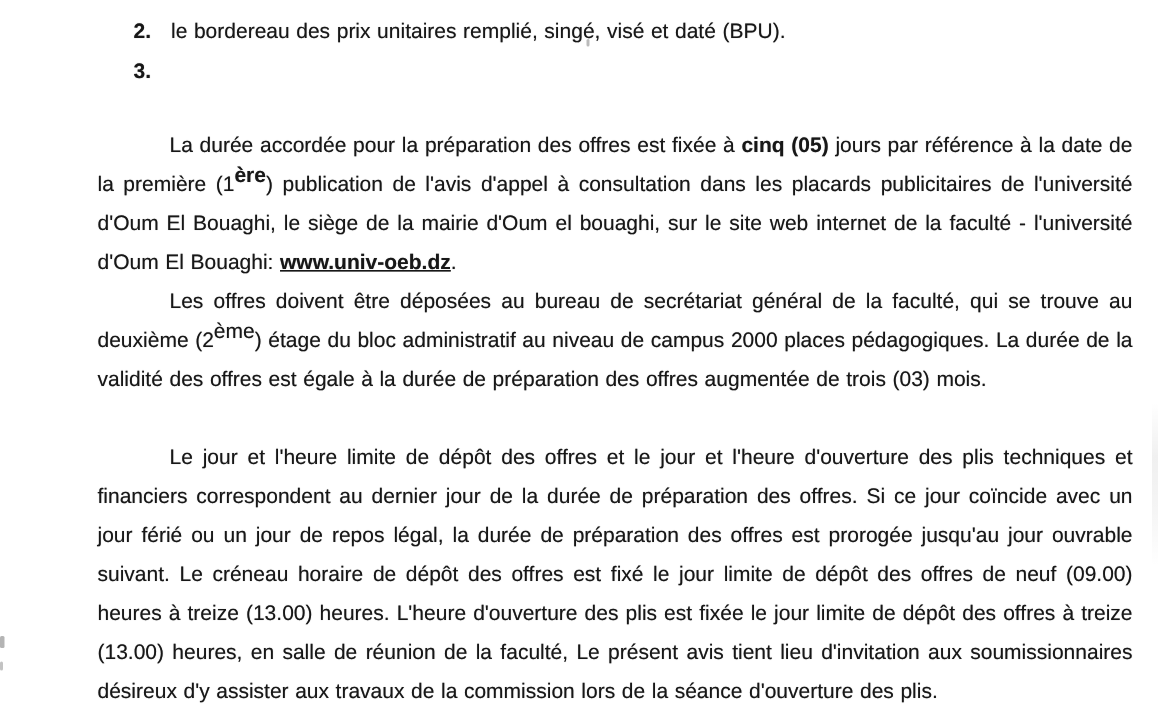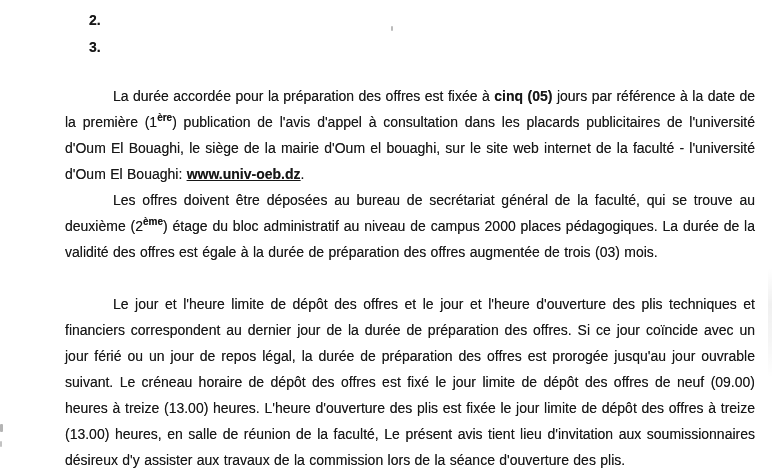--- a/index.html
+++ b/index.html
@@ -41,21 +41,21 @@
   }
   .para {
     margin: 0;
     text-align: justify;
     text-indent: 48px;
   }
   .para.gap-before {
     margin-top: 26px;
   }
   .para sup {
-    font-size: 10px;
+    font-size: 14px;
     line-height: 0;
     vertical-align: super;
   }
   
   .artifact {
     position: absolute;
     pointer-events: none;
   }
   .artifact.right-streak {
     right: 8px;
@@ -79,29 +79,30 @@
   }
 </style>
 </head>
 <body>
 
 <div class="page">
 
   <ol class="doc-list">
     <li class="list-item">
       <span class="num">2.</span>
+      <span class="txt">le bordereau des prix unitaires remplié, singé, visé et daté (BPU).</span>
     </li>
     <li class="list-item">
       <span class="num">3.</span>
     </li>
   </ol>
 
   <p class="para"><span>La durée accordée pour la préparation des offres est fixée à </span><span style="font-weight: bold;">cinq (05)</span><span> jours par référence à la date de la première (1</span><sup style="font-weight: bold;">ère</sup><span>) publication de l'avis d'appel à consultation dans les placards publicitaires de l'université d'Oum El Bouaghi, le siège de la mairie d'Oum el bouaghi,  sur le site web internet de la faculté - l'université d'Oum El Bouaghi: </span><span style="font-weight: bold; text-decoration: underline;">www.univ-oeb.dz</span><span>.</span></p>
 
-  <p class="para"><span>Les offres doivent être déposées au bureau de secrétariat général de la faculté, qui se trouve au deuxième (2</span><sup style="font-weight: bold;">ème</sup><span>) étage du bloc administratif au niveau de campus 2000 places pédagogiques. La durée de la validité des offres est égale à  la durée de préparation des offres augmentée de trois (03) mois.</span></p>
+  <p class="para"><span>Les offres doivent être déposées au bureau de secrétariat général de la faculté, qui se trouve au deuxième (2</span><sup style="font-weight: normal;">ème</sup><span>) étage du bloc administratif au niveau de campus 2000 places pédagogiques. La durée de la validité des offres est égale à  la durée de préparation des offres augmentée de trois (03) mois.</span></p>
 
   <p class="para gap-before"><span>Le jour et l'heure limite de dépôt des offres et le jour et l'heure d'ouverture des plis techniques et financiers correspondent au dernier jour de la durée de préparation des offres. Si ce jour coïncide avec un jour férié ou un jour de repos légal, la durée de préparation des offres est prorogée jusqu'au jour ouvrable suivant. Le créneau horaire de dépôt des offres est fixé le jour limite de dépôt des offres de neuf (09.00) heures à  treize (13.00) heures. L'heure d'ouverture des plis est fixée le jour limite de dépôt des offres à treize (13.00) heures, en salle de réunion de la faculté, Le présent avis tient lieu d'invitation aux soumissionnaires désireux d'y assister aux travaux de la commission lors de la séance d'ouverture des plis.</span></p>
 
   <div class="artifact right-streak"></div>
   <div class="artifact left-speck-1"></div>
   <div class="artifact left-speck-2"></div>
   <div class="artifact top-speck"></div>
 
 </div>
 

